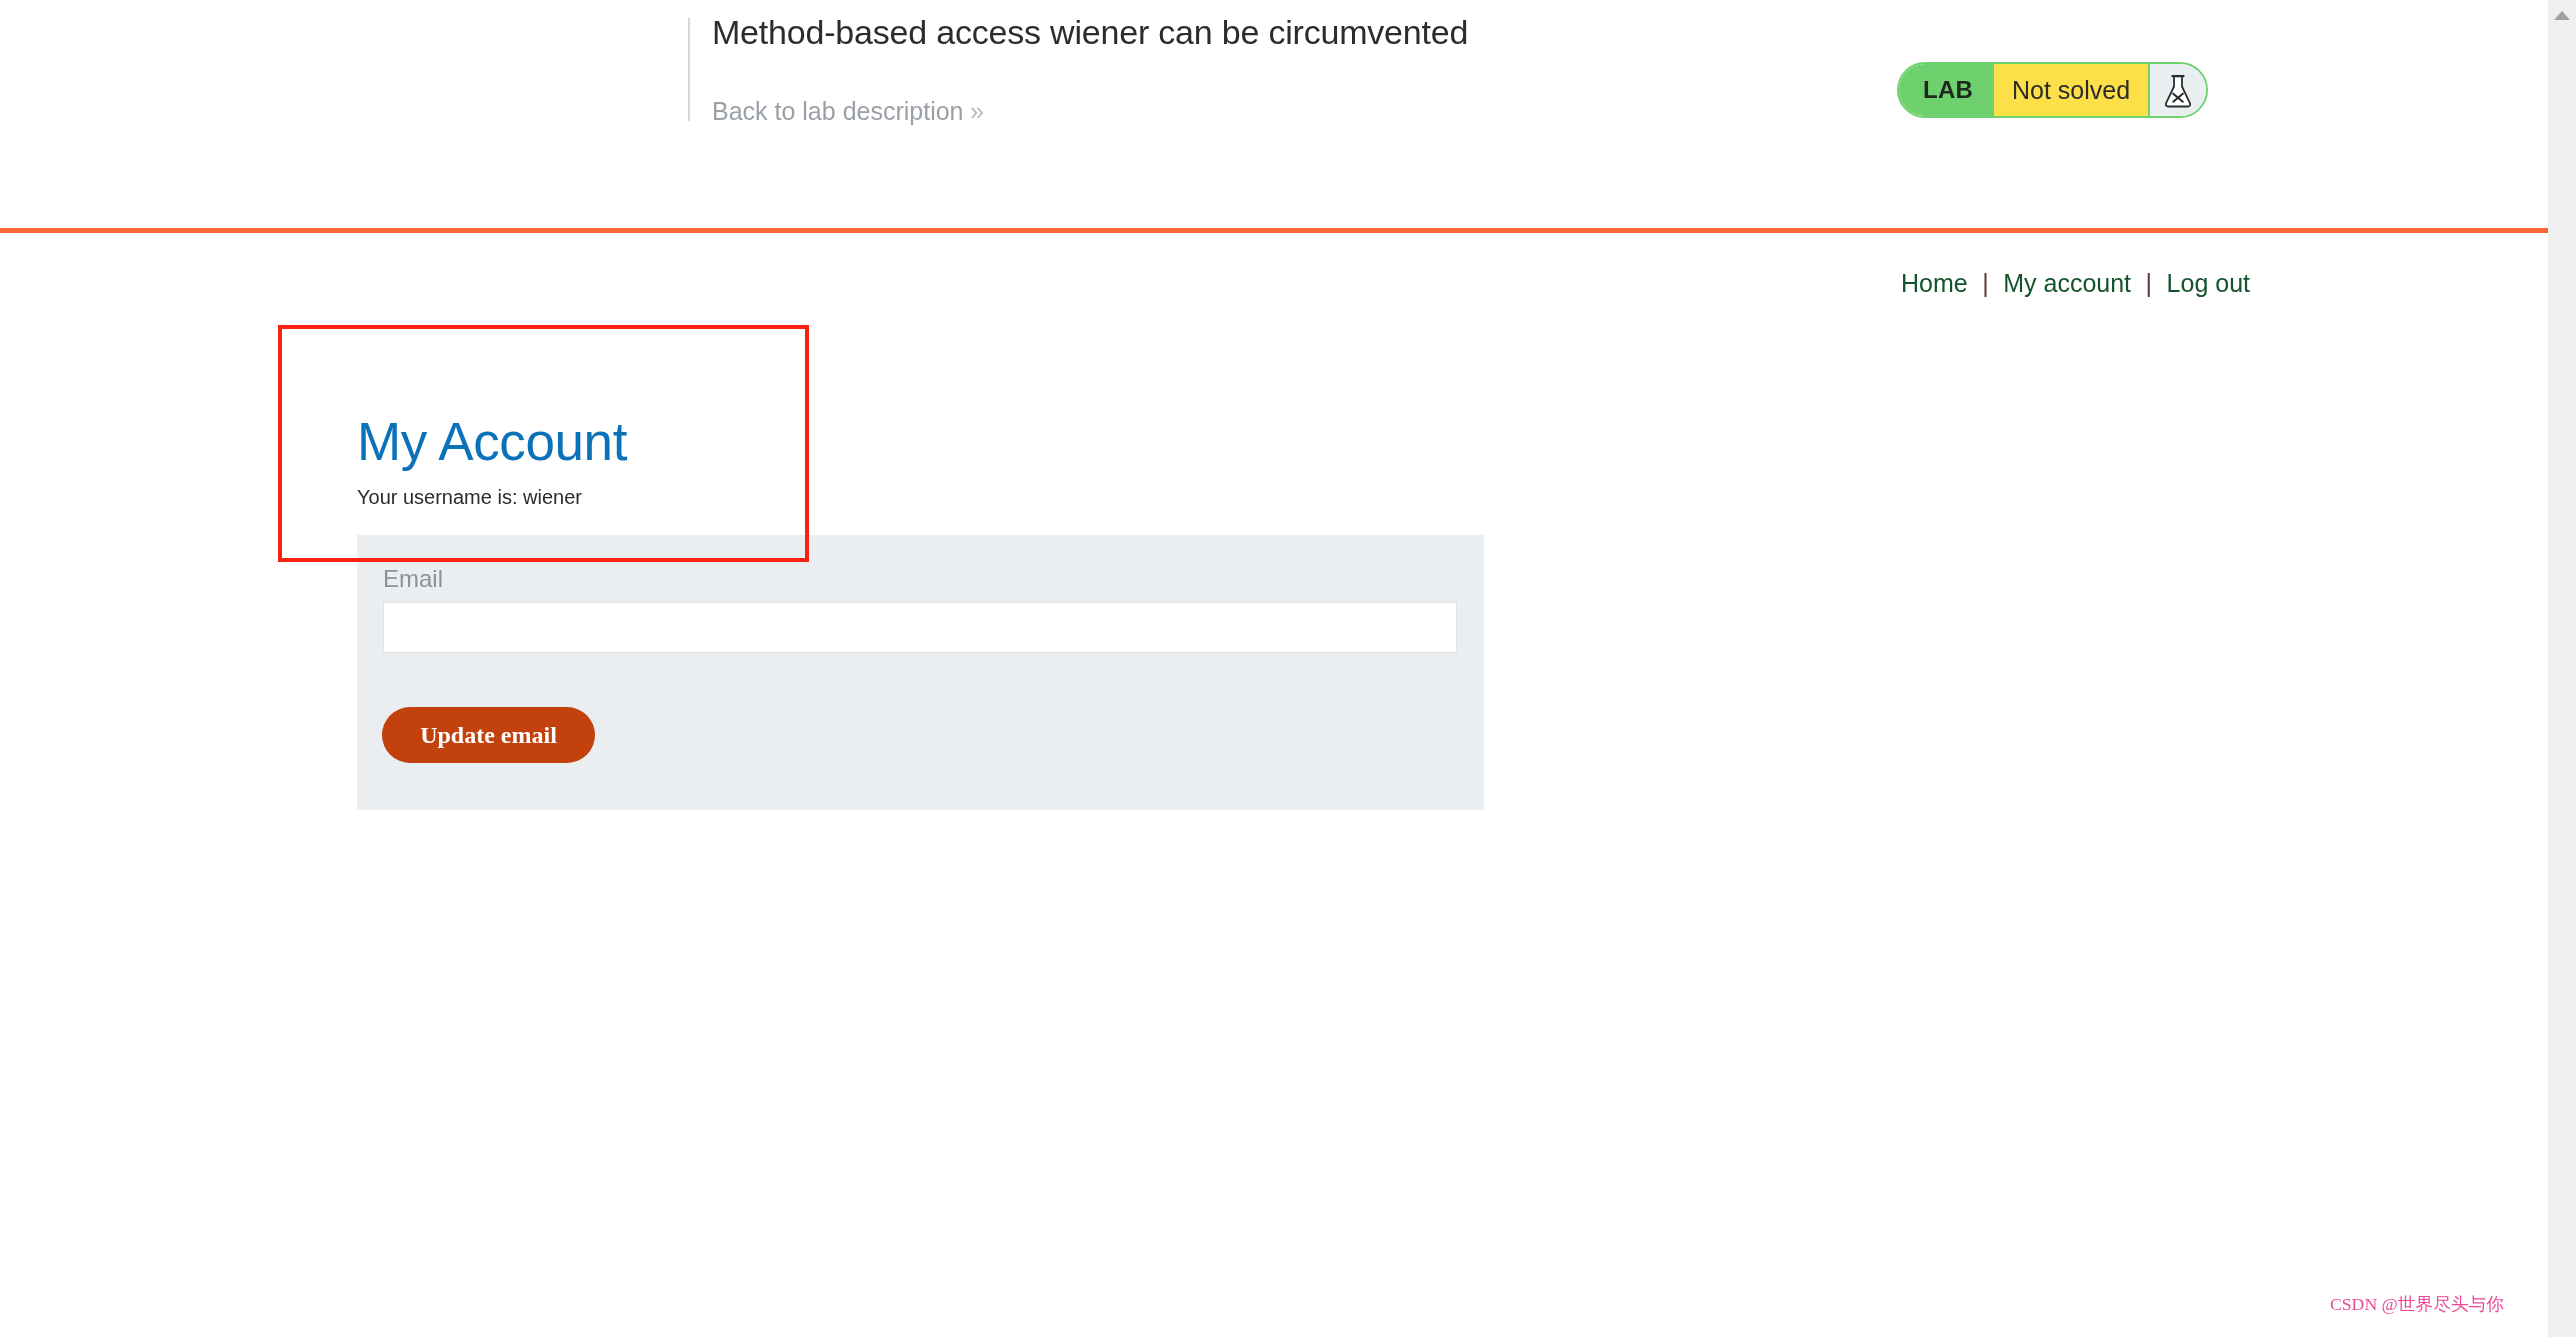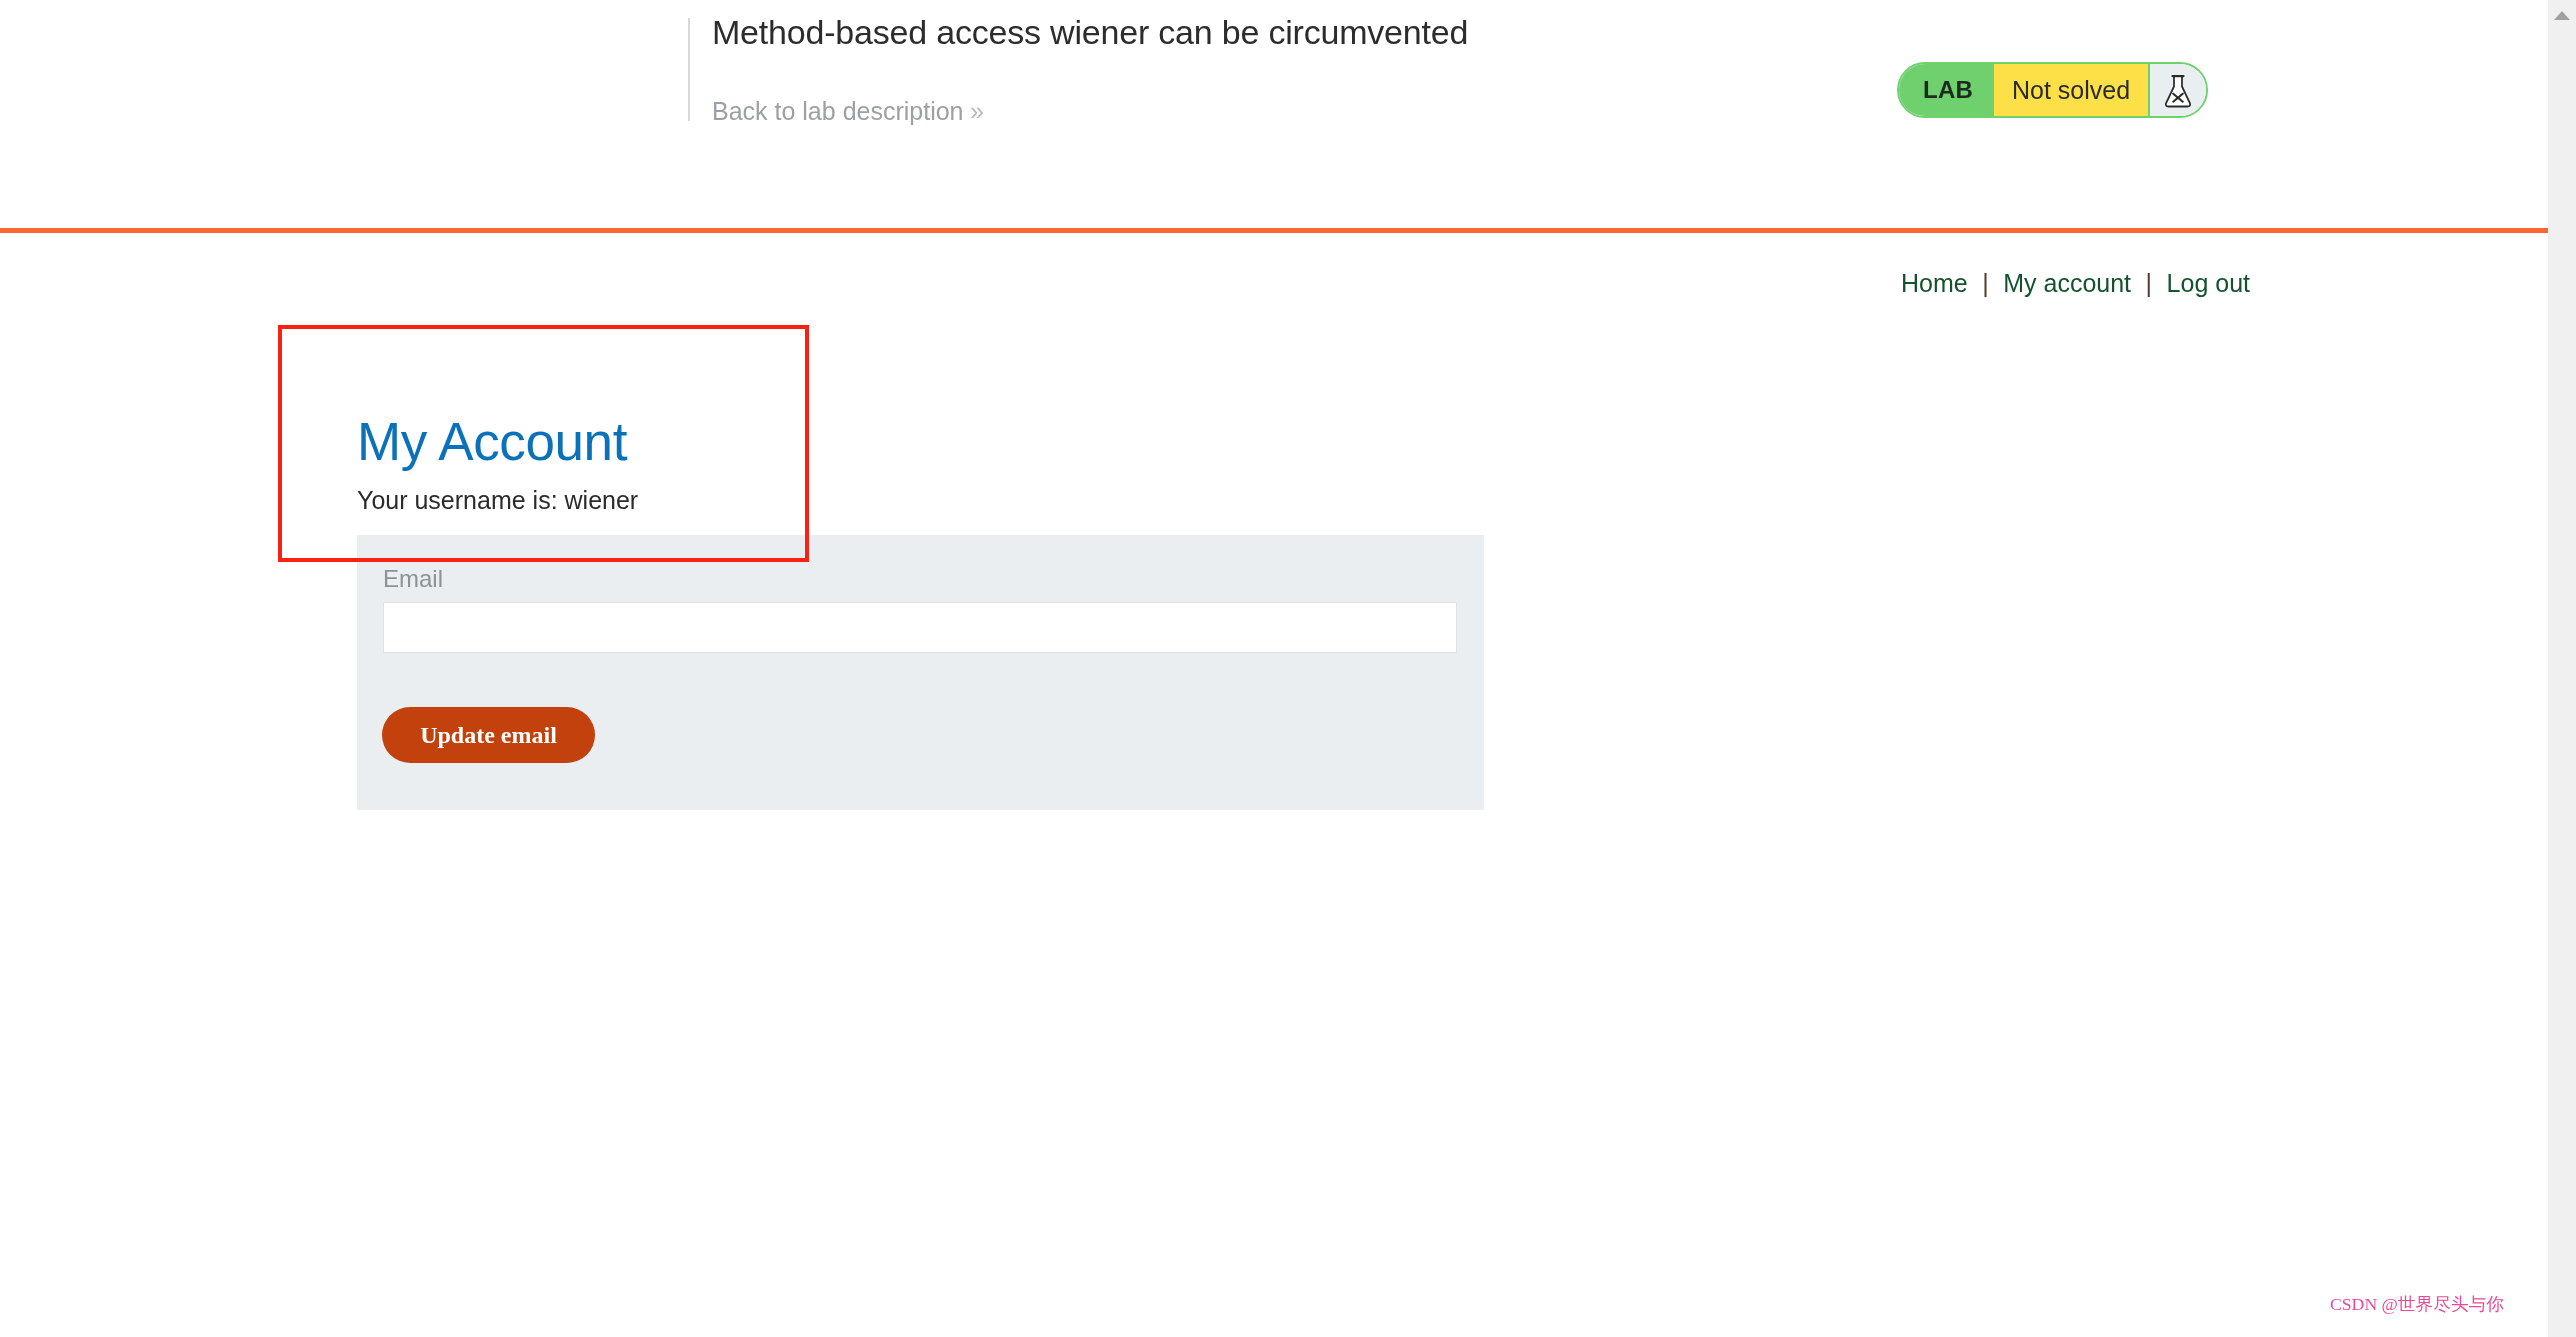--- a/index.html
+++ b/index.html
@@ -156,21 +156,21 @@
     left: 357px; top: 375px;
     font-size: 53px;
     font-weight: 400;
     color: #0b72b9;
     letter-spacing: -0.4px;
     white-space: nowrap;
   }
   .username-line {
     position: absolute;
     left: 357px; top: 486px;
-    font-size: 25px;
+    font-size: 20px;
     color: #2b2b2b;
     white-space: nowrap;
   }
 
   
   .form-panel {
     position: absolute;
     left: 357px; top: 535px;
     width: 1127px;
     height: 275px;

